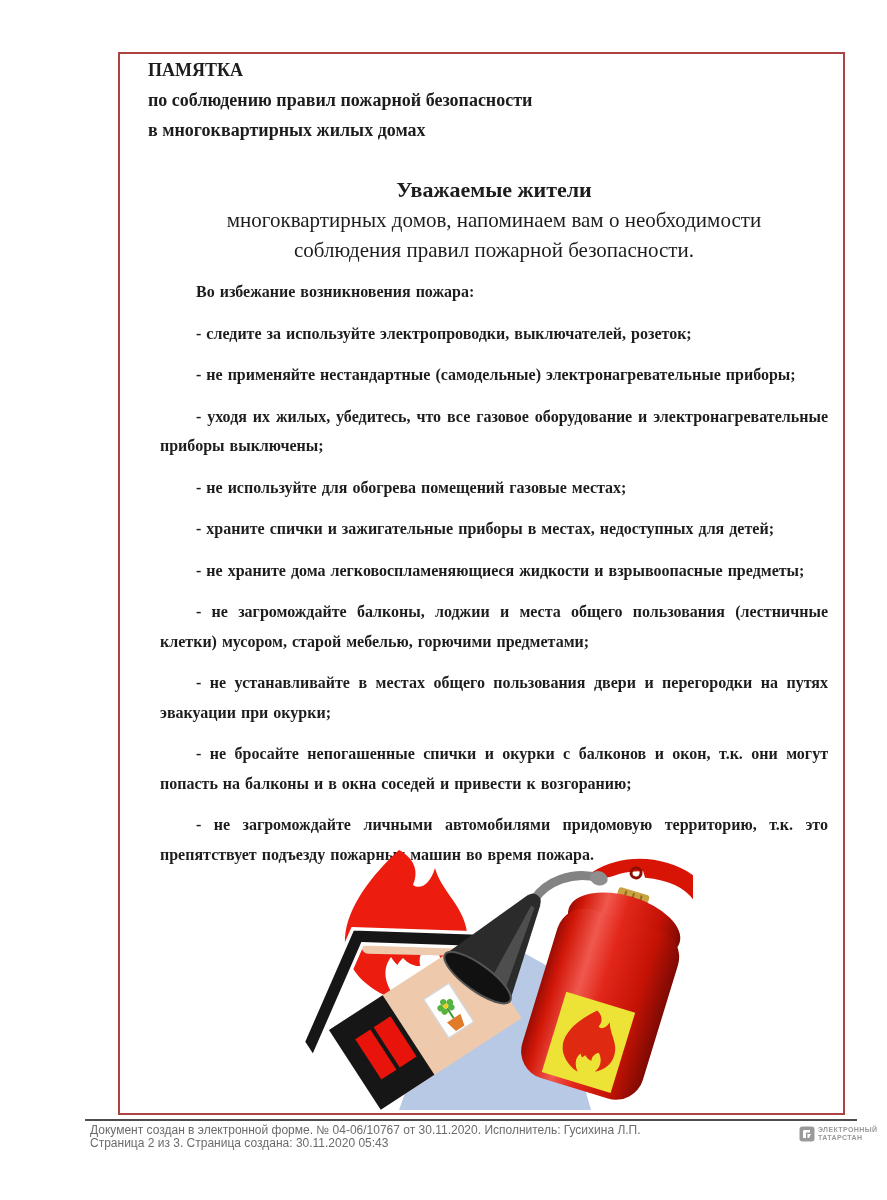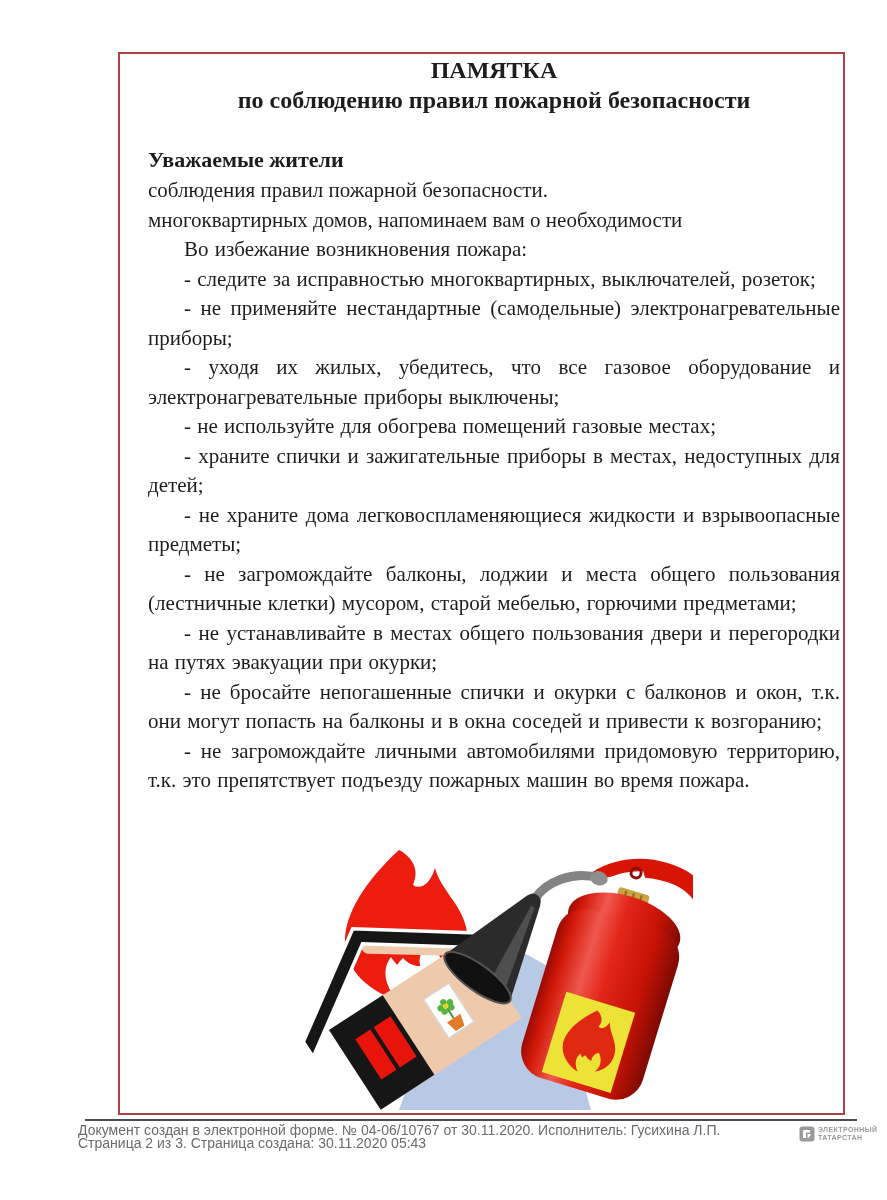--- a/index.html
+++ b/index.html
@@ -11,45 +11,46 @@
   }
   .border-box {
     position:absolute; left:118px; top:52px;
     width:723px; height:1059px;
     border:2px solid #ab4441;
   }
   .content {
     position:absolute; left:148px; top:55px; width:692px;
   }
   .title-line {
-    text-align:center; font-weight:bold;
-    font-size:24px; line-height:30px;
+    font-weight:bold;
+    font-size:18px; line-height:30px;
   }
   .greet-block { margin-top:30px; }
   .greet-line {
-    text-align:left; font-size:21px; line-height:30px;
+    text-align:center; font-size:21px; line-height:30px;
   }
   .greet-line.bold { font-weight:bold; font-size:22px; }
   .para {
-    margin:0; font-size:21px; line-height:29.5px;
+    margin:12px; font-size:16px; line-height:29.5px;
     text-align:justify; text-indent:36px;
     word-spacing:1px;
+    font-weight:bold;
   }
   .illustration {
     position:absolute; left:293px; top:842px;
     width:400px; height:268px;
   }
   .divider {
     position:absolute; left:85px; top:1119px; width:772px;
     border-top:2px solid #4d4d4d;
   }
   .footer-text {
-    position:absolute; left:78px; top:1124px;
+    position:absolute; left:90px; top:1124px;
     font-family:"Liberation Sans", sans-serif;
-    font-size:14px; line-height:12.5px; color:#6b6b6b;
+    font-size:12px; line-height:12.5px; color:#6b6b6b;
   }
   .logo {
     position:absolute; left:799px; top:1126px;
     display:flex; align-items:center; gap:3px;
     color:#9a9a9a;
   }
   .logo-text {
     font-family:"Liberation Sans", sans-serif;
     font-size:7px; font-weight:bold; line-height:8px;
     letter-spacing:0.4px; color:#9a9a9a;
@@ -59,32 +60,33 @@
 <body>
 
 <div class="page">
 
   <div class="border-box"></div>
 
   <div class="content">
     <div class="title-block">
       <div class="title-line">ПАМЯТКА</div>
       <div class="title-line">по соблюдению правил пожарной безопасности</div>
+      <div class="title-line">в многоквартирных жилых домах</div>
     </div>
 
     <div class="greet-block">
       <div class="greet-line bold">Уважаемые жители</div>
+      <div class="greet-line">многоквартирных домов, напоминаем вам о необходимости</div>
       <div class="greet-line">соблюдения правил пожарной безопасности.</div>
-      <div class="greet-line">многоквартирных домов, напоминаем вам о необходимости</div>
     </div>
 
     <p class="para">Во избежание возникновения пожара:</p>
 
     <div>
-        <p class="para">- следите за исправностью многоквартирных, выключателей, розеток;</p>
+        <p class="para">- следите за используйте электропроводки, выключателей, розеток;</p>
         <p class="para">- не применяйте нестандартные (самодельные) электронагревательные приборы;</p>
         <p class="para">- уходя их жилых, убедитесь, что все газовое оборудование и электронагревательные приборы выключены;</p>
         <p class="para">- не используйте для обогрева помещений газовые местах;</p>
         <p class="para">- храните спички и зажигательные приборы в местах, недоступных для детей;</p>
         <p class="para">- не храните дома легковоспламеняющиеся жидкости и взрывоопасные предметы;</p>
         <p class="para">- не загромождайте балконы, лоджии и места общего пользования (лестничные клетки) мусором, старой мебелью, горючими предметами;</p>
         <p class="para">- не устанавливайте в местах общего пользования двери и перегородки на путях эвакуации при окурки;</p>
         <p class="para">- не бросайте непогашенные спички и окурки с балконов и окон, т.к. они могут попасть на балконы и в окна соседей и привести к возгоранию;</p>
         <p class="para">- не загромождайте личными автомобилями придомовую территорию, т.к. это препятствует подъезду пожарных машин во время пожара.</p>
       </div>

